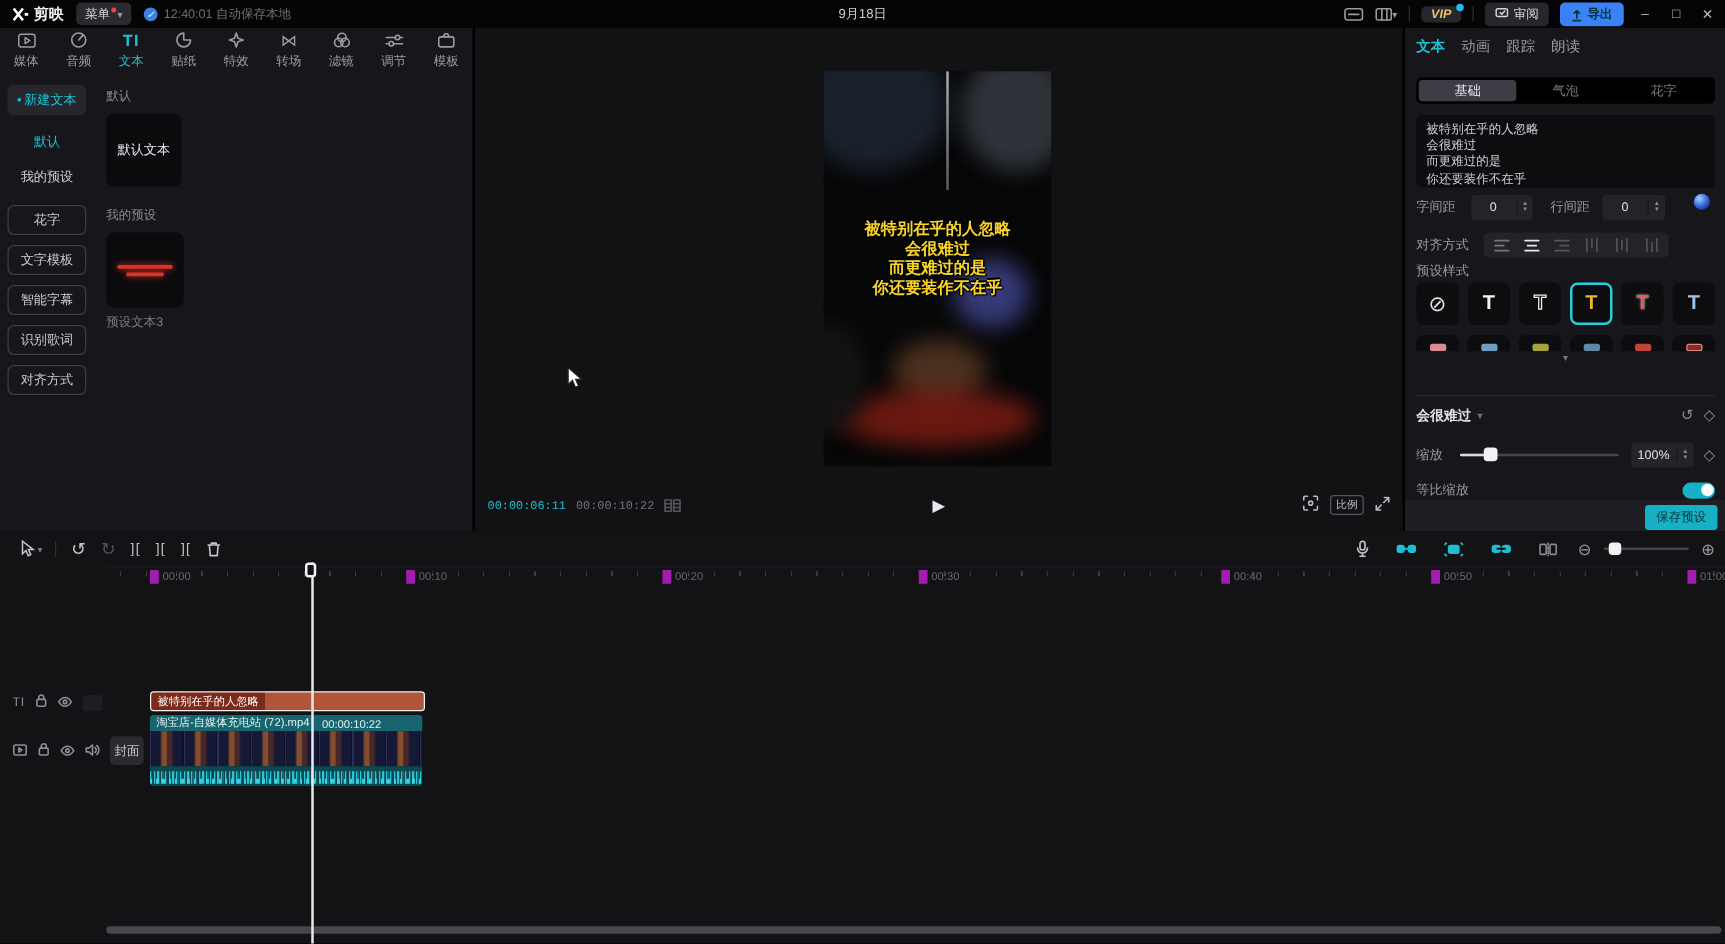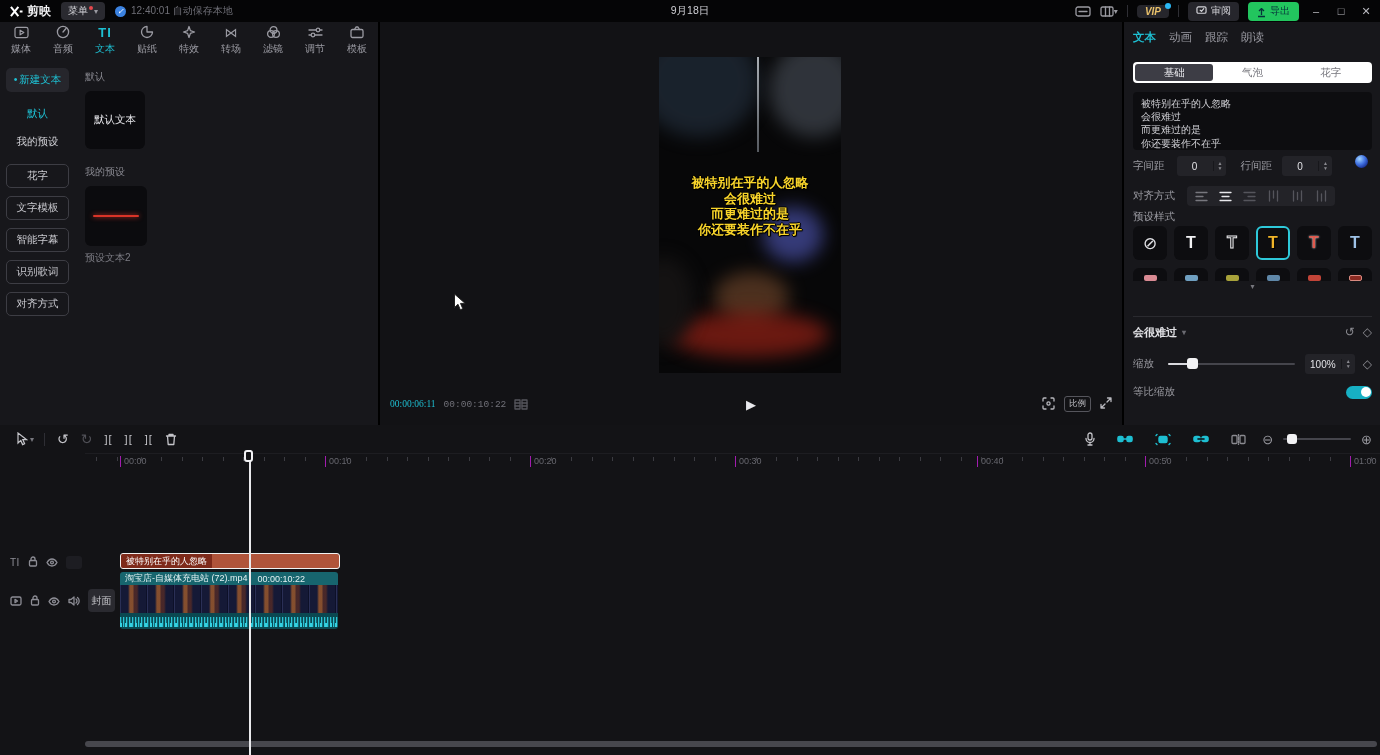--- a/index.html
+++ b/index.html
@@ -15,21 +15,21 @@
 .chev{font-size:8px;color:#9a9aa1}
 .autosave{display:flex;align-items:center;gap:5px;color:#6f6f77;font-size:10px}
 .chk{width:11px;height:11px;border-radius:50%;background:#3b82e0;color:#fff;font-size:8px;display:flex;align-items:center;justify-content:center}
 .tb-date{position:absolute;left:50%;transform:translateX(-50%);color:#cfcfd4;font-size:10.5px}
 .tb-right{position:absolute;right:0;display:flex;align-items:center;gap:9px;padding-right:6px}
 .tb-ic{color:#9a9aa1;display:flex;align-items:center;cursor:pointer}
 .tb-sep{width:1px;height:12px;background:#2e2e34}
 .vip{background:#26262c;border-radius:4px;padding:1px 8px;color:#e8c06a;font-weight:bold;font-style:italic;font-size:10px;position:relative;cursor:pointer}
 .vip .bluedot{position:absolute;top:-2px;right:-2px;width:6px;height:6px;border-radius:50%;background:#2ab8f5}
 .review-btn{display:flex;align-items:center;gap:4px;background:#26262c;border:none;color:#d5d5da;font-size:10px;border-radius:4px;padding:2.5px 8px;cursor:pointer}
-.export-btn{display:flex;align-items:flex-end;gap:4px;background:#22c55e;border:none;color:#06333b;font-size:10px;font-weight:normal;border-radius:4px;padding:2.5px 9px;cursor:pointer}
+.export-btn{display:flex;align-items:flex-end;gap:4px;background:#3b82f6;border:none;color:#06333b;font-size:10px;font-weight:bold;border-radius:4px;padding:2.5px 9px;cursor:pointer}
 .winbtn{color:#b9b9bf;width:16px;text-align:center;font-size:11px;cursor:pointer}
 
 #left-panel{position:absolute;top:22px;left:0;width:378px;height:403px;background:#17171b}
 #player-panel{position:absolute;top:22px;left:380px;width:742px;height:403px;background:#121215}
 #inspector{position:absolute;top:22px;left:1124px;width:256px;height:403px;background:#17171b;font-size:10.5px}
 
 .ribbon{display:flex;height:36px;align-items:stretch}
 .ribtab{flex:1;display:flex;flex-direction:column;align-items:center;justify-content:center;gap:2px;color:#9b9ba3;font-size:10px;cursor:pointer}
 .ribtab .ic{height:15px;display:flex;align-items:center;justify-content:center;font-size:13px}
 .ribtab.active{color:#1ebfd2}
@@ -47,30 +47,30 @@
 .pthumb{width:62px;height:60px;background:#0b0b0e;border-radius:6px;display:flex;flex-direction:column;align-items:center;justify-content:center;gap:3px;overflow:hidden}
 .redline{height:3px;border-radius:1px;background:#d93428;box-shadow:0 0 5px #d93428}
 .dimline{height:3px;border-radius:1px;background:#461410}
 .pcap{color:#7c7c84;font-size:10px;margin-top:5px;text-align:left}
 
 .player-head{height:30px;display:flex;align-items:center;justify-content:space-between;padding:0 14px;font-size:11px;color:#c5c5ca}
 .video{position:absolute;left:279px;top:35px;width:182px;height:316px;background:#070708;overflow:hidden;cursor:pointer}
 .blob{position:absolute;filter:blur(9px);border-radius:50%}
 .overlay-text{position:absolute;left:0;right:0;top:118px;text-align:center;color:#f8d42a;font-weight:bold;font-size:13px;line-height:1.2;text-shadow:-1px 0 #000,1px 0 #000,0 -1px #000,0 1px #000,1px 1px 1px #000;z-index:5}
 .pctrl{position:absolute;left:0;right:0;top:368px;height:28px;display:flex;align-items:center;padding:0 10px;font-size:10px}
-.tc-cur{color:#1ebfd2;font-family:Liberation Serif, serif;font-size:9.5px}
+.tc-cur{color:#1ebfd2;font-family:Liberation Mono, monospace;font-size:9.5px}
 .tc-tot{color:#707078;font-family:"Liberation Mono",monospace;font-size:9.5px;margin-left:8px}
 .pc-right{position:absolute;right:10px;display:flex;align-items:center;gap:9px;color:#b9b9bf}
 .ratio-btn{border:1px solid #55555c;border-radius:3px;font-size:8.5px;color:#c5c5ca;padding:1px 4px;background:none;cursor:pointer}
 .playbtn{position:absolute;left:50%;transform:translateX(-50%);color:#e8e8ec;font-size:13px;cursor:pointer}
 
 .ins-tabs{position:absolute;top:8px;left:9px;display:flex;gap:13px;font-size:11.5px}
 .ins-tab{color:#9b9ba3;cursor:pointer}
 .ins-tab.active{color:#1ebfd2;font-weight:bold}
-.seg{position:absolute;top:40px;left:9px;right:8px;height:21px;background:#ffffff;border-radius:4px;display:flex;padding:2px}
+.seg{position:absolute;top:40px;left:9px;right:8px;height:21px;background:#000000;border-radius:4px;display:flex;padding:2px}
 .seg button{flex:1;border:none;background:none;color:#77777e;font-size:10.5px;border-radius:3px;cursor:pointer}
 .seg button.active{background:#3d3d45;color:#ececf0}
 .textbox{position:absolute;top:70px;left:9px;right:8px;height:58px;background:#0d0d10;border-radius:4px;padding:5px 8px;color:#cfcfd4;font-size:10px;line-height:1.32;white-space:pre-line;cursor:text}
 .ball{position:absolute;right:6px;bottom:6px;width:13px;height:13px;border-radius:50%;background:radial-gradient(circle at 35% 30%,#9fd4ff 0%,#3f6fe0 45%,#152a8a 80%,#0a1040 100%)}
 .insrow{position:absolute;left:9px;right:8px;display:flex;align-items:center;color:#9a9aa1}
 .spin{display:flex;align-items:center;background:#232328;border-radius:3px;height:20px}
 .spin .val{width:36px;text-align:center;color:#e2e2e6;font-size:10px}
 .spin .arr{display:flex;flex-direction:column;justify-content:center;padding:0 4px;border-left:1px solid #17171b;color:#8a8a90;font-size:5px;line-height:5px;cursor:pointer}
 .alignbar{display:flex;background:#232328;border-radius:4px;padding:2px}
 .alnbtn{width:24px;height:16px;display:flex;align-items:center;justify-content:center;cursor:pointer}
@@ -89,21 +89,21 @@
 .save-btn{position:absolute;right:6px;top:4px;background:#17b0c4;color:#06333b;border:none;border-radius:3px;font-size:10px;padding:3px 9px;cursor:pointer}
 .iconbtn{background:none;border:none;color:#8a8a90;cursor:pointer;font-size:12px;display:flex;align-items:center}
 
 #timeline{position:absolute;top:425px;left:0;right:0;height:330px;background:#131316}
 .tl-toolbar{position:absolute;top:0;left:0;right:0;height:28px;display:flex;align-items:center;padding:0 10px;color:#b9b9bf}
 .tlb{background:none;border:none;color:#c5c5ca;font-size:12px;display:flex;align-items:center;cursor:pointer;padding:0 6px}
 .tlb.dim{color:#4f4f56}
 .tl-right{position:absolute;right:8px;display:flex;align-items:center;gap:10px}
 .ruler{position:absolute;top:28px;left:85px;right:0;height:15px;border-top:1px solid #1d1d21}
 .ruler::before{content:"";position:absolute;left:0;right:0;top:3px;height:4px;background:repeating-linear-gradient(90deg,#3c3c42 0 1px,transparent 1px 20.5px);background-position:35px 0}
-.rlabel{position:absolute;top:2px;font-size:9px;color:#67676e;border-left:1px solid #a21caf;padding-left:3px;line-height:10px;height:11px}
+.rlabel{position:absolute;top:2px;font-size:9px;color:#67676e;border-left:7px solid #a21caf;padding-left:3px;line-height:10px;height:11px}
 .trkic{display:flex;align-items:center;gap:8px;color:#8d8d95}
 .clip-text{position:absolute;left:120px;top:128px;width:220px;height:16px;background:#b0543a;border:1.5px solid #f2f2f2;border-radius:3px;display:flex;align-items:center;overflow:hidden;cursor:pointer;z-index:4}
 .clip-text .lbl{background:rgba(110,28,16,.75);color:#fff;font-size:9px;padding:1px 5px;white-space:nowrap}
 .clip-video{position:absolute;left:120px;top:147px;width:218px;height:57px;border-radius:3px;overflow:hidden;cursor:pointer;z-index:3}
 .cv-name{height:13px;background:#17656e;color:#e4f2f3;font-size:9px;display:flex;align-items:center;gap:10px;padding:0 5px;white-space:nowrap}
 .cv-film{height:28px;background:repeating-linear-gradient(90deg,rgba(224,122,40,0) 0 8px,rgba(224,122,40,.55) 10px 13px,rgba(150,62,22,.4) 14px 17px,rgba(224,122,40,0) 19px 27px),repeating-linear-gradient(90deg,#2a2f55 0 1px,#151936 1px 26px,#0d1028 26px 27px)}
 .cv-wave{height:16px;background:#0b4851;position:relative}
 .cv-wave::before{content:"";position:absolute;left:0;right:0;bottom:2px;height:10px;background:repeating-linear-gradient(90deg,#2cc5d6 0 1px,rgba(44,197,214,.28) 1px 2px,transparent 2px 3px)}
 .cv-wave::after{content:"";position:absolute;left:0;right:0;bottom:2px;height:4px;background:repeating-linear-gradient(90deg,#35d2e2 0 2px,transparent 2px 5px)}
 .cover-btn{position:absolute;left:88px;top:164px;width:27px;height:23px;background:#2a2a30;border:none;border-radius:4px;color:#c8c8cd;font-size:10px;cursor:pointer;z-index:3}
@@ -263,23 +263,24 @@
       </div>
       <div class="library">
         <div class="lib-h">默认</div>
         <div class="card">
             <span>默认文本</span>
           </div>
         <div class="lib-h" style="margin-top:16px">我的预设</div>
         <div class="pcards">
           <div class="pcard">
             <div class="pthumb">
-                <div class="redline" style="width:46px;height:2.5px"></div>
+                <div class="redline" style="width:44px"></div>
+                <div class="redline" style="width:30px"></div>
               </div>
-            <div class="pcap">预设文本2</div>
+            <div class="pcap">预设文本3</div>
           </div>
         </div>
       </div>
     </div>
   </div>
 
   <div id="player-panel">
     <div class="video">
       <div class="blob" style="left:-20px;top:-30px;width:120px;height:110px;background:#1c2530;opacity:.9"></div>
       <div class="blob" style="right:-18px;top:-15px;width:90px;height:95px;background:#3a3f47;opacity:.8"></div>
@@ -464,20 +465,23 @@
     </div>
 
     <div class="insrow" style="top:362px;height:16px">
       <span>等比缩放</span>
       <span style="flex:1"></span>
       <span class="toggle">
           <span class="tknob"></span>
         </span>
     </div>
 
+    <div class="ins-footer">
+      <button class="save-btn">保存预设</button>
+    </div>
   </div>
 
   <div id="timeline">
     <div class="tl-toolbar">
       <button class="tlb">
           <svg width="12" height="14" viewBox="0 0 12 14">
             <path d="M2 1 L2 11 L4.8 8.4 L6.6 12.6 L8.6 11.7 L6.8 7.6 L10.4 7.6 Z" fill="none" stroke="#c5c5ca" stroke-width="1.2"></path>
           </svg>
         </button>
       <span style="color:#77777e;font-size:8px;margin:0 4px 0 -4px">▾</span>

